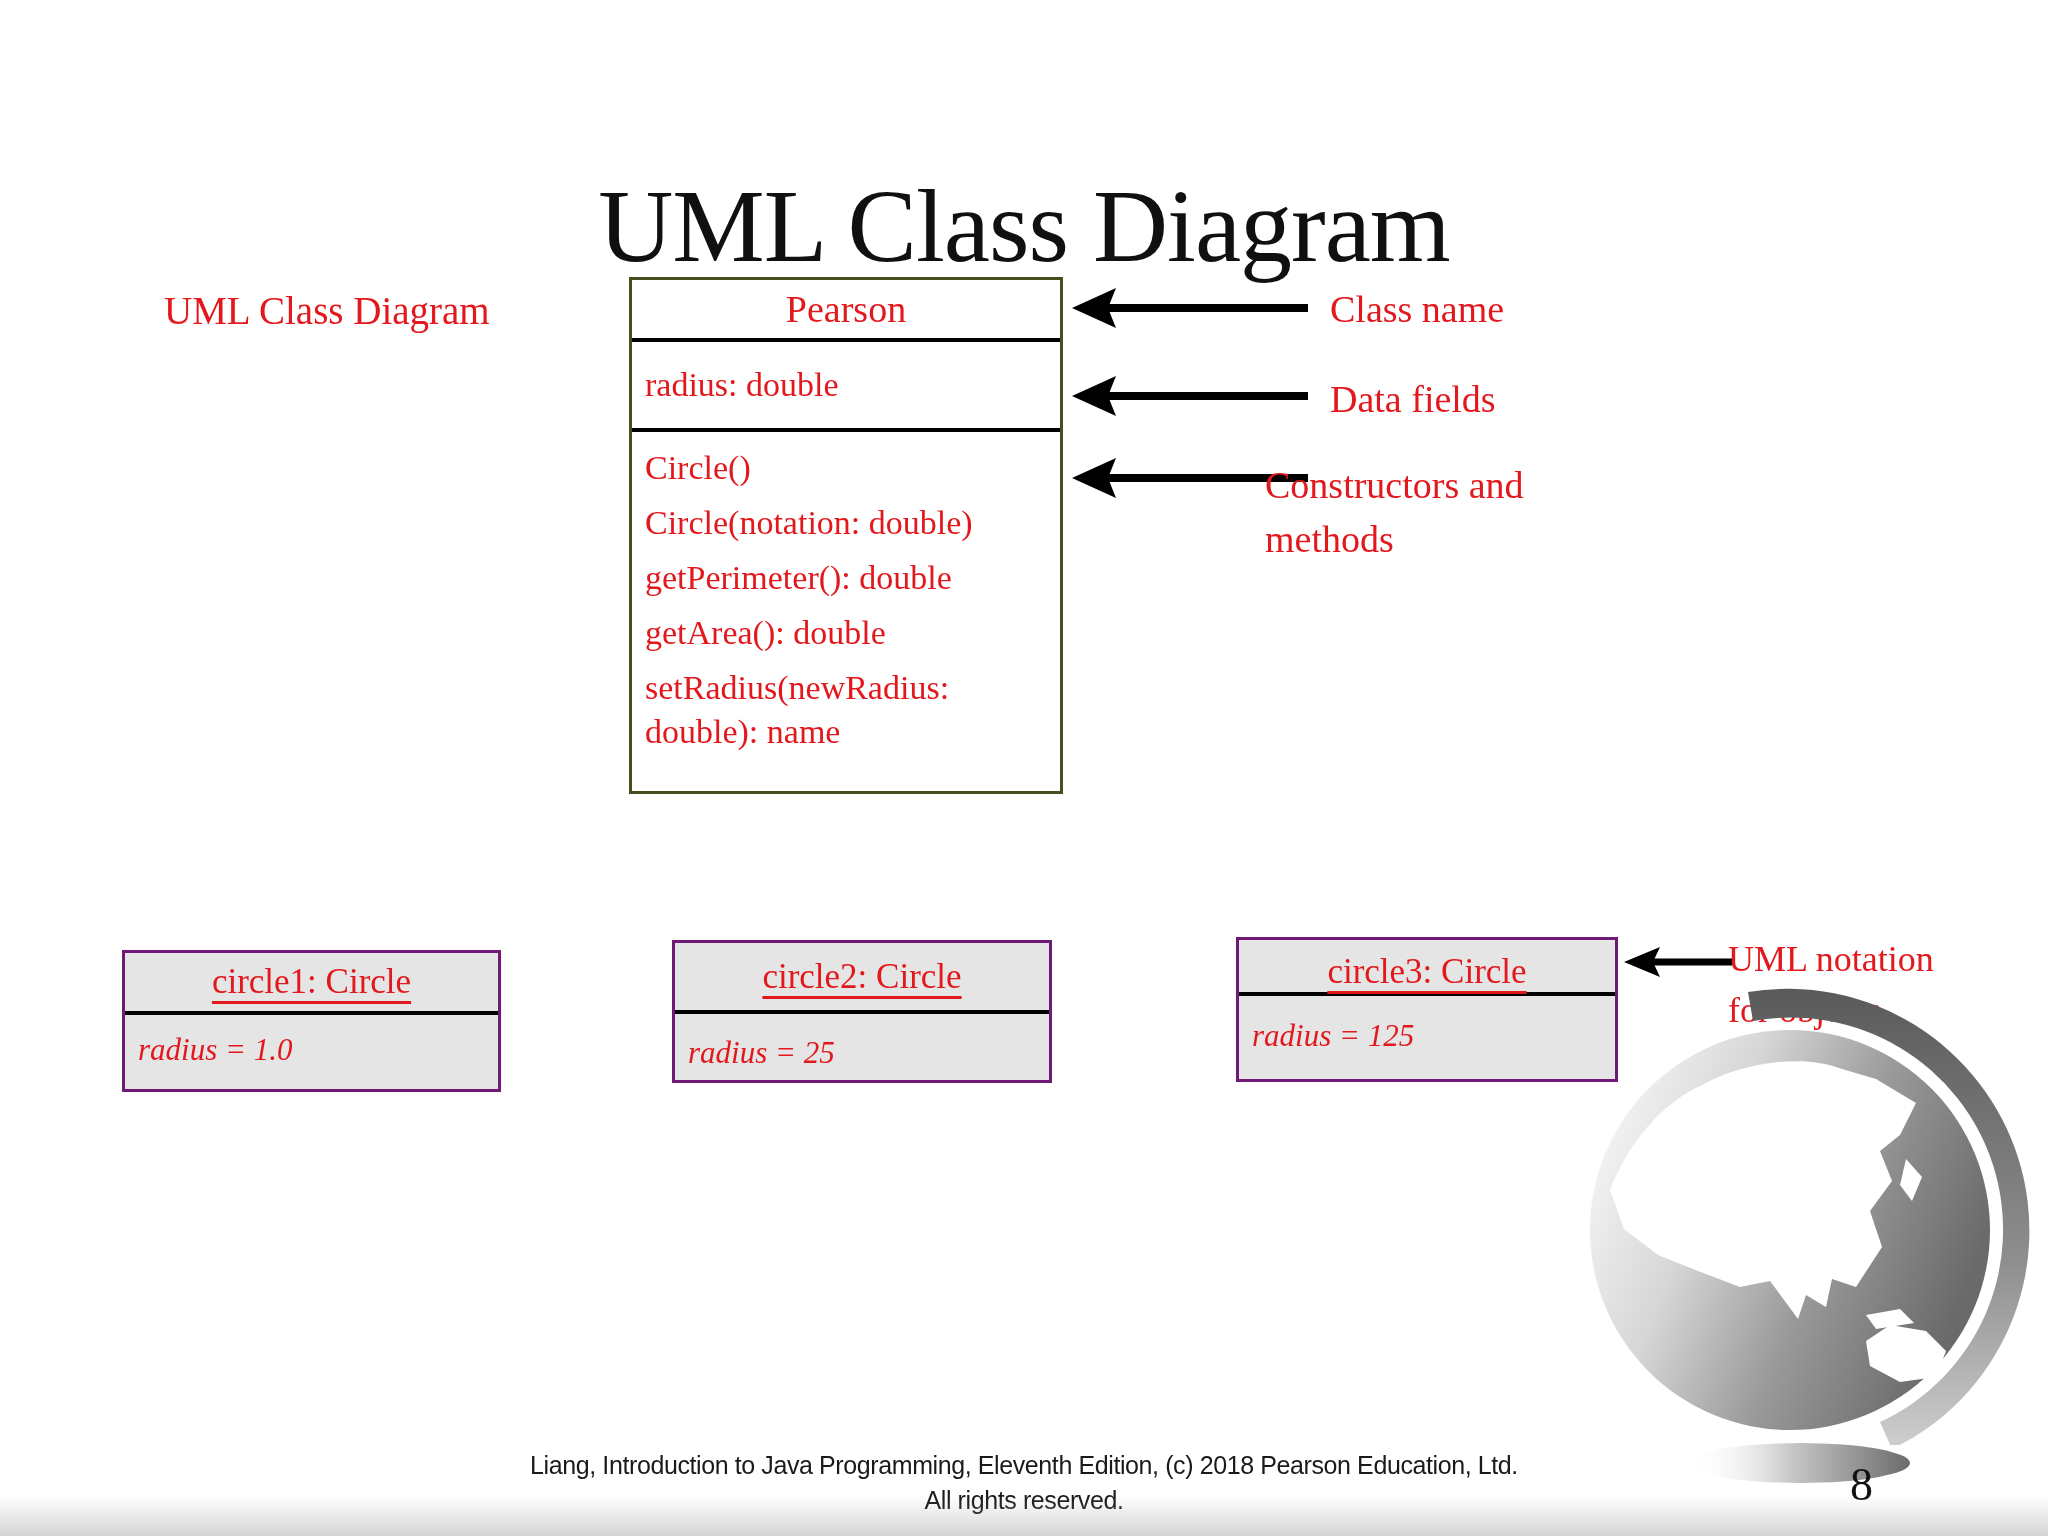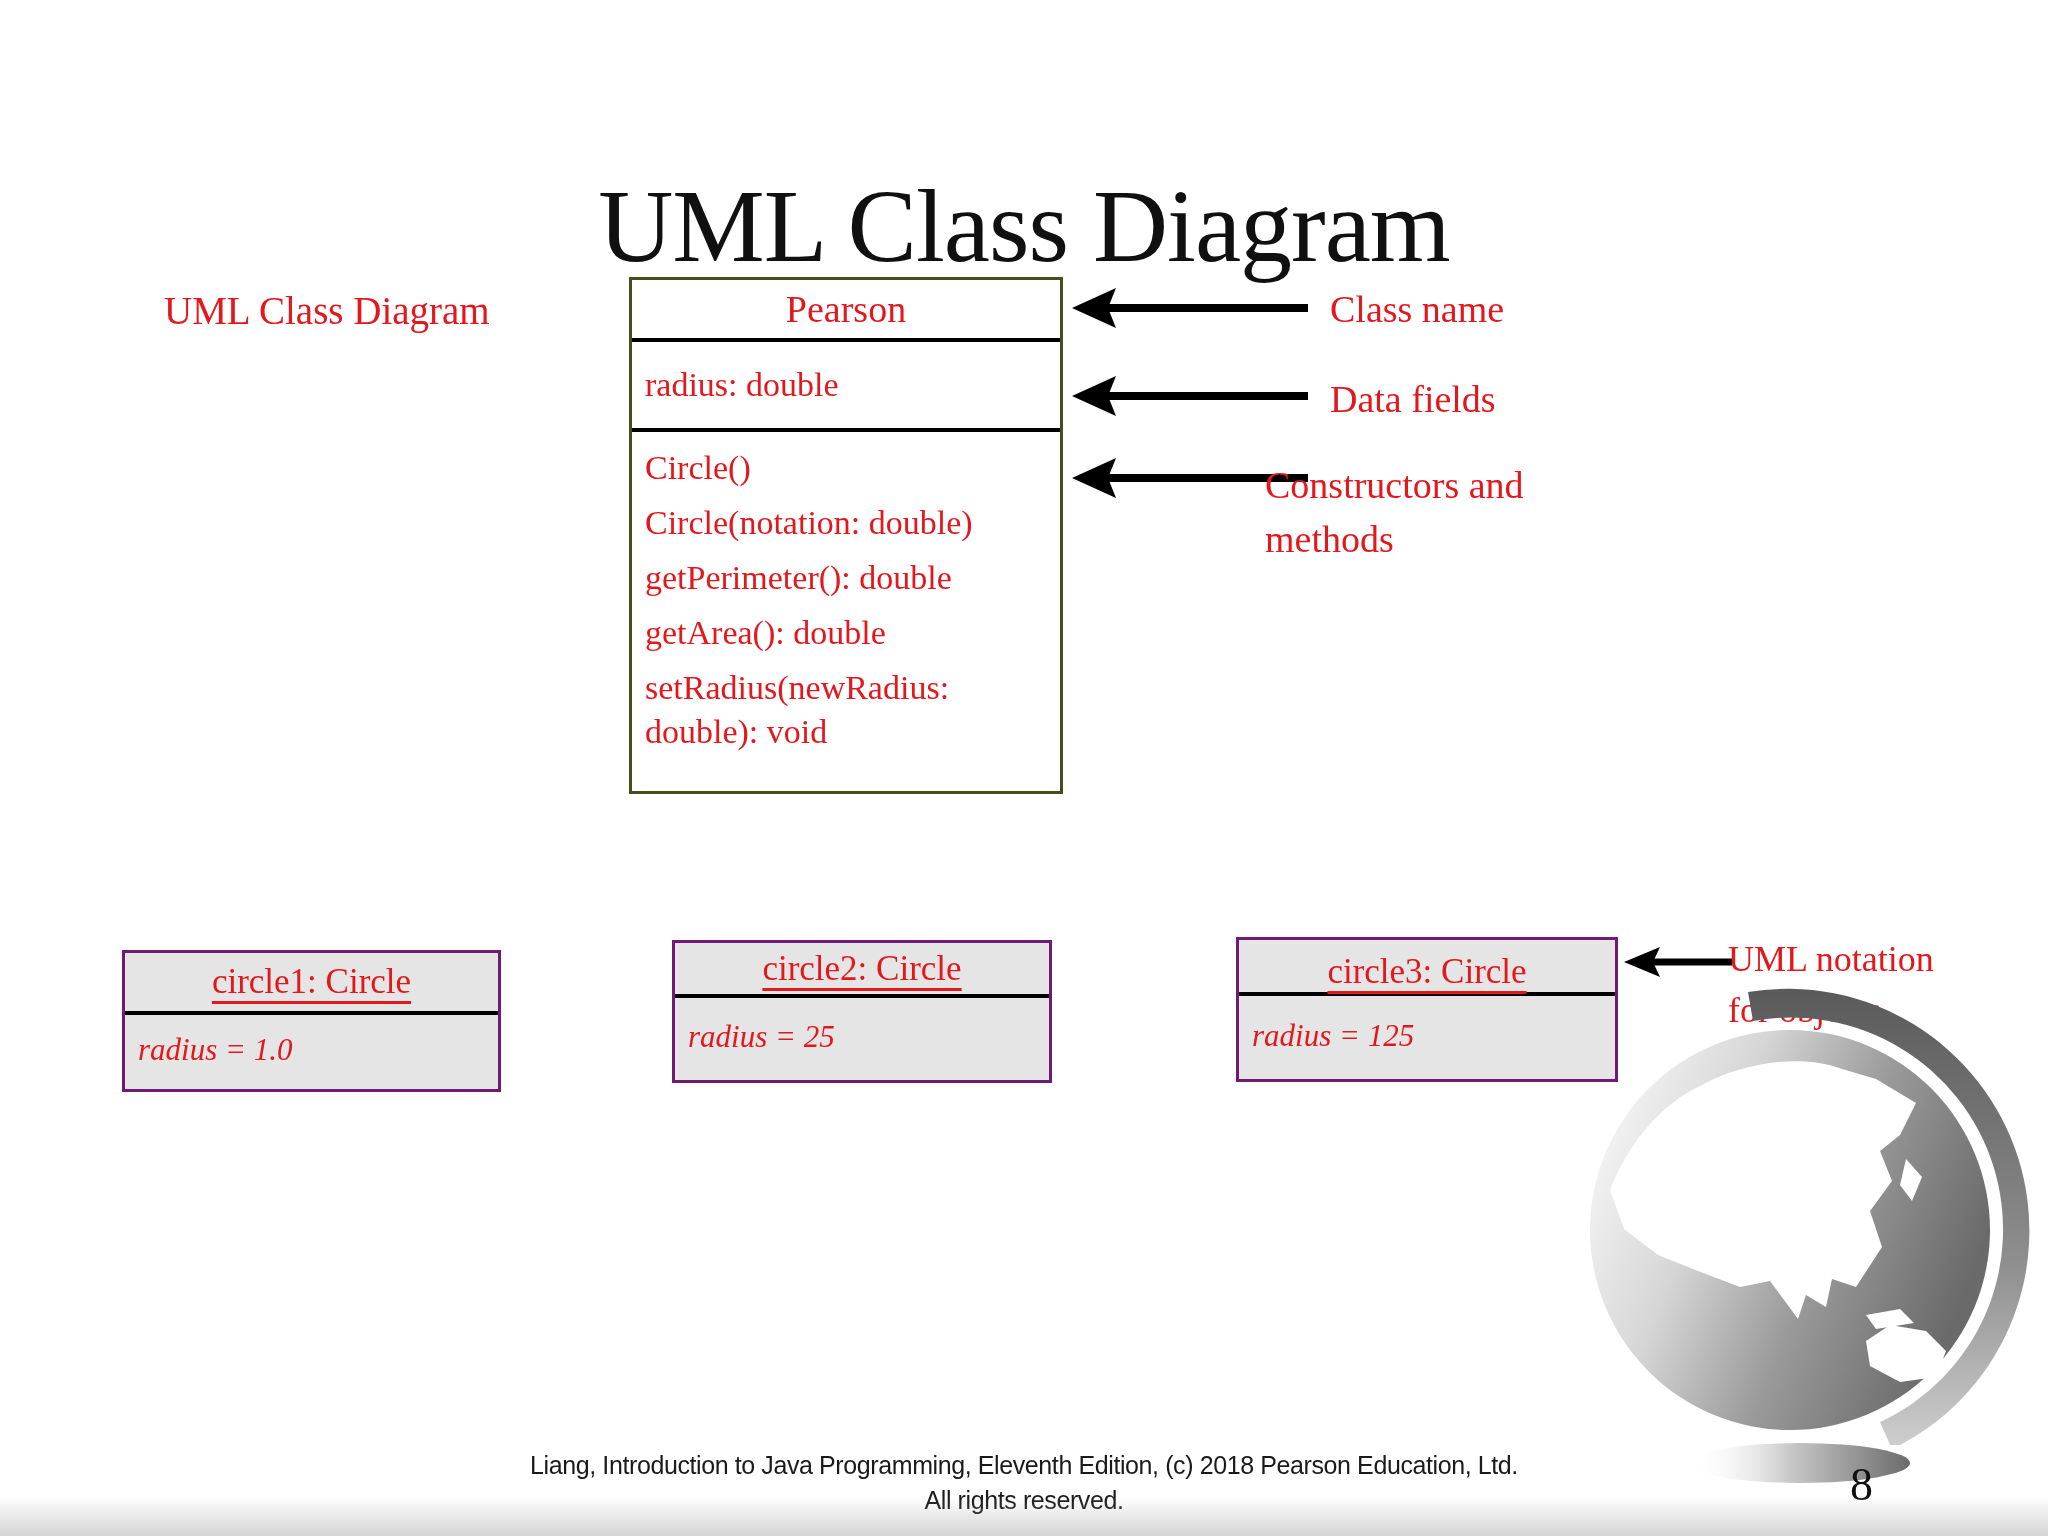--- a/index.html
+++ b/index.html
@@ -71,21 +71,21 @@
     text-underline-offset:8px;
   }
   .obj-attr{
     display:flex;align-items:center;
     padding-left:13px;font-size:31px;font-style:italic;
   }
   #obj-box-1{left:122px;top:950px;width:379px;height:142px;}
   #obj-box-1 .obj-name{height:58px;}
   #obj-box-1 .obj-attr{height:70px;}
   #obj-box-2{left:672px;top:940px;width:380px;height:143px;}
-  #obj-box-2 .obj-name{height:51px;}
+  #obj-box-2 .obj-name{height:67px;}
   #obj-box-2 .obj-attr{height:78px;}
   #obj-box-3{left:1236px;top:937px;width:382px;height:145px;}
   #obj-box-3 .obj-name{height:52px;align-items:flex-end;}
   #obj-box-3 .obj-attr{height:80px;}
   .objects-callout{
     position:absolute;left:1728px;top:934px;
     color:#e3181d;font-size:36px;line-height:51px;white-space:nowrap;
   }
   
   .globe{position:absolute;left:1570px;top:985px;}
@@ -124,21 +124,21 @@
     <div class="comp-divider"></div>
     <div class="fields-comp">
       <span>radius: double</span>
     </div>
     <div class="comp-divider"></div>
     <div class="methods-comp">
       <div class="method-line">Circle()</div>
       <div class="method-line">Circle(notation: double)</div>
       <div class="method-line">getPerimeter(): double</div>
       <div class="method-line">getArea(): double</div>
-      <div class="method-line">setRadius(newRadius: double): void</div>
+      <div class="method-line">setRadius(newRadius: double): name</div>
     </div>
   </div>
 
   <svg class="arrow-svg" style="left:1070px;top:286px;" width="240" height="44">
     <line x1="238" y1="22" x2="38" y2="22" stroke="#000" stroke-width="8"></line>
     <polygon points="2,22 46,2 38,22 46,42" fill="#000"></polygon>
   </svg>
   <svg class="arrow-svg" style="left:1070px;top:374px;" width="240" height="44">
     <line x1="238" y1="22" x2="38" y2="22" stroke="#000" stroke-width="8"></line>
     <polygon points="2,22 46,2 38,22 46,42" fill="#000"></polygon>

